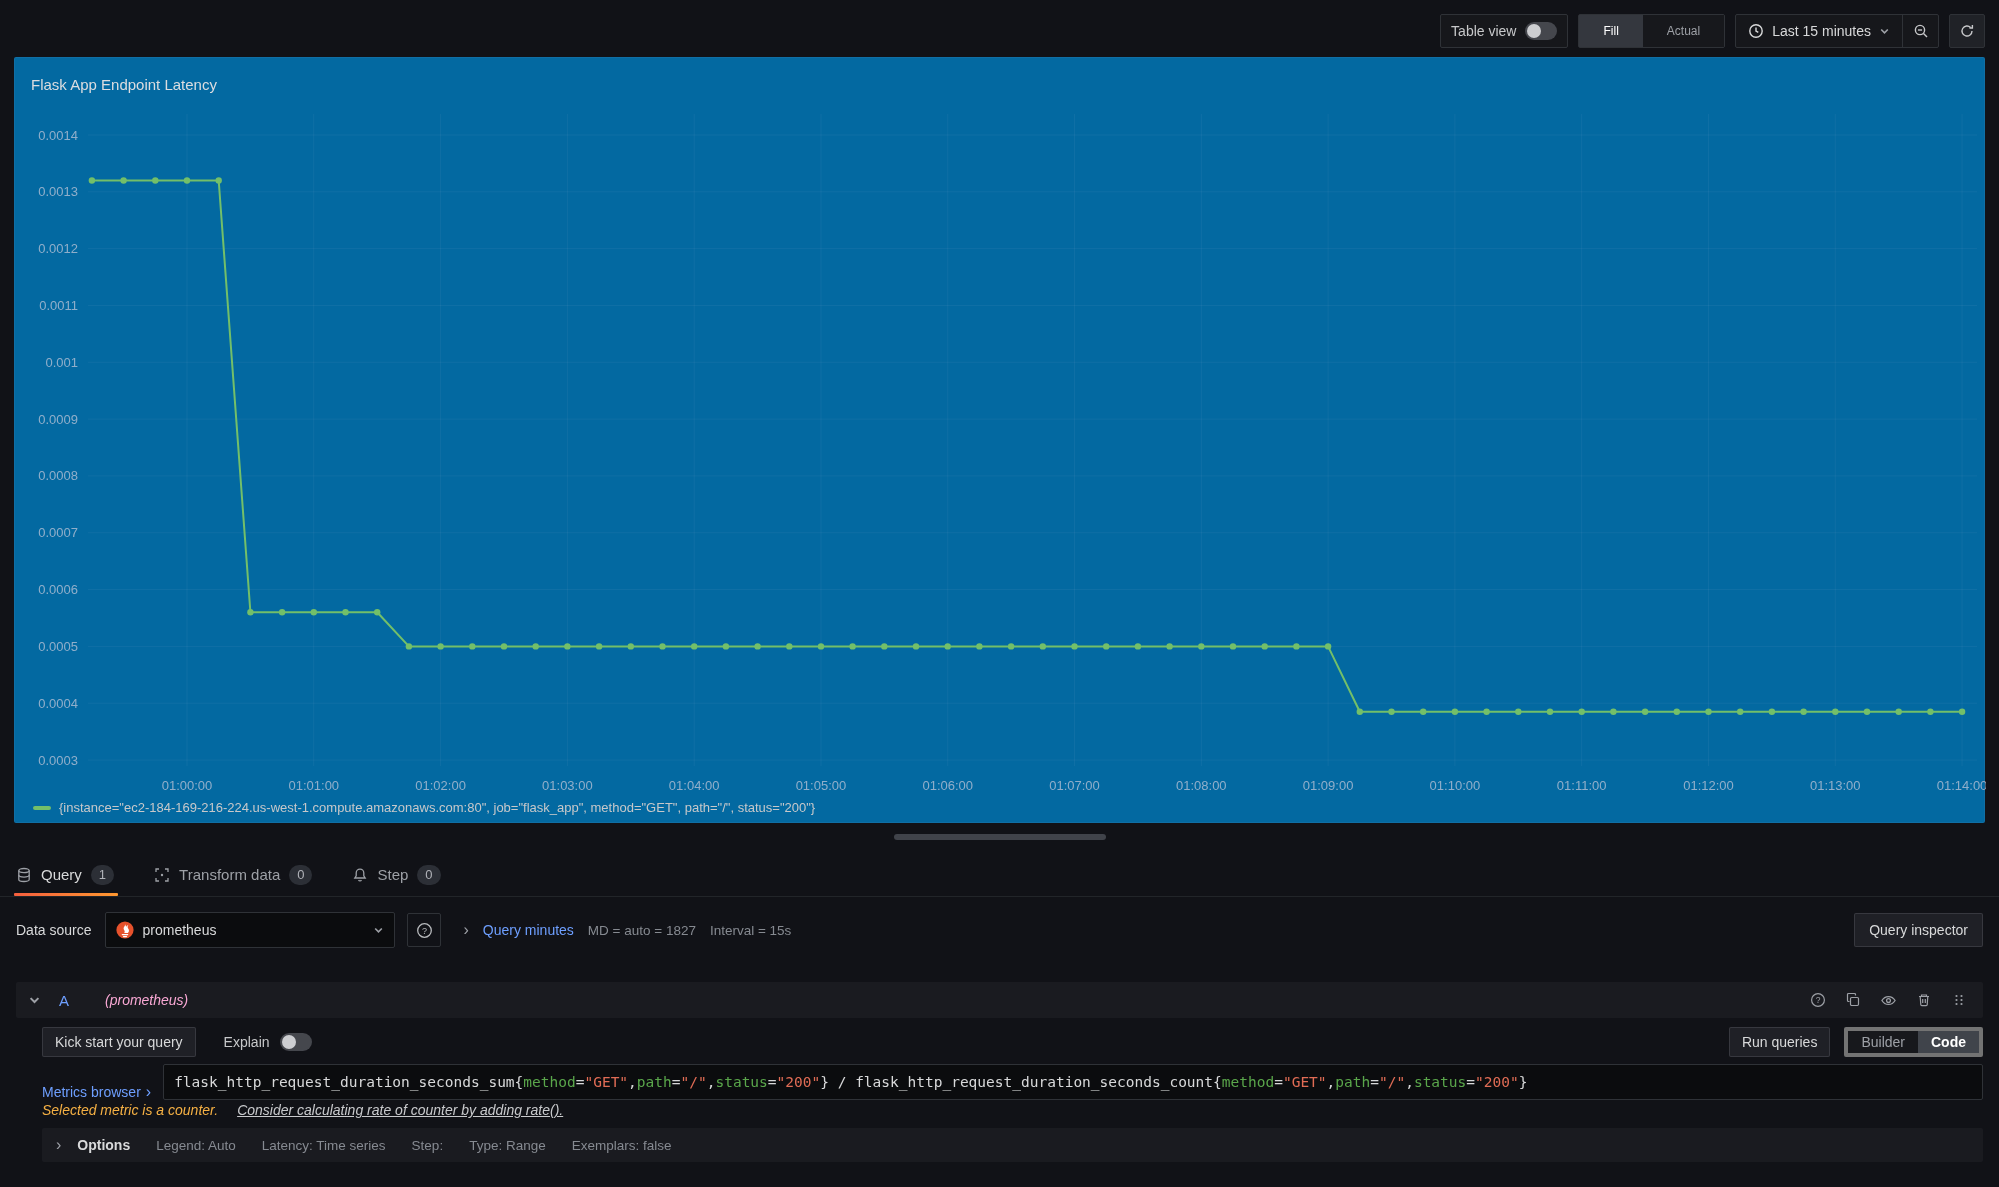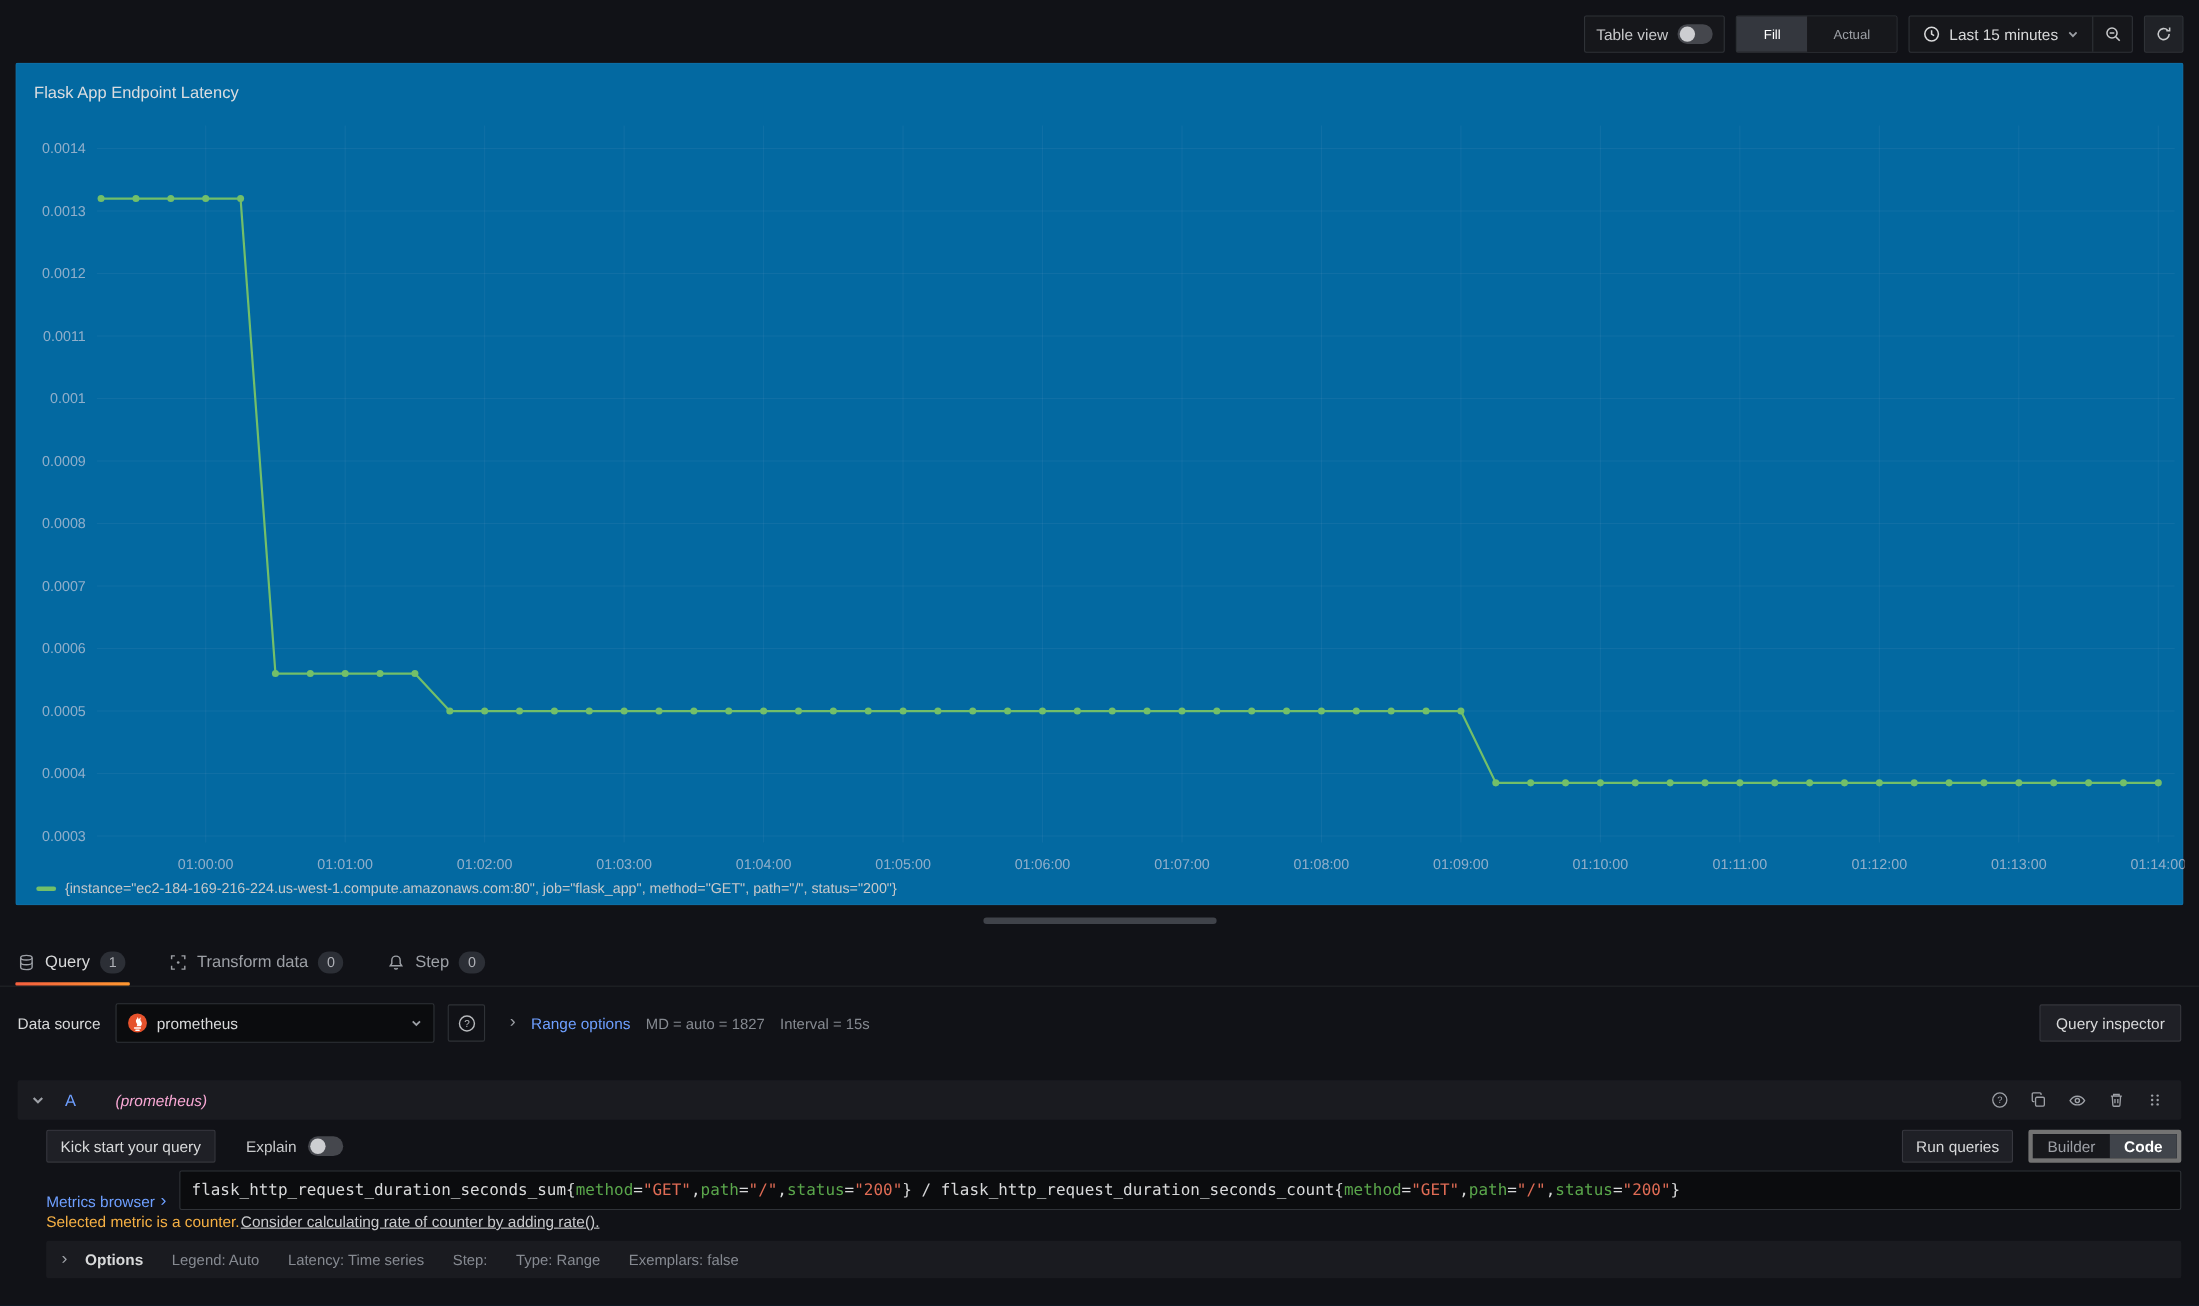--- a/index.html
+++ b/index.html
@@ -74,21 +74,21 @@
   .mode-btn.inactive{background:#17181c;color:#9da0a6;}
   .mode-btn.active{background:#40444b;color:#fff;font-weight:600;}
 
   
   .input-row{position:absolute;top:1064px;left:42px;right:16px;height:36px;display:flex;align-items:flex-end;}
   .mb-label{display:flex;align-items:center;gap:5px;color:#6e9fff;font-size:14px;font-weight:500;margin-right:12px;white-space:nowrap;}
   .mb-label .chev{color:#6e9fff;}
   .query-box{flex:1;height:36px;background:#0b0c0e;border:1px solid #2f3237;border-radius:2px;
     display:flex;align-items:center;padding:0 10px;font-family:"DejaVu Sans Mono","Liberation Mono",monospace;
     font-size:14.5px;white-space:pre;overflow:hidden;}
-  .warning-row{position:absolute;top:1100px;left:42px;height:20px;display:flex;align-items:center;gap:1px;font-size:14px;}
+  .warning-row{position:absolute;top:1100px;left:42px;height:20px;display:flex;align-items:center;gap:19px;font-size:14px;font-style:italic;}
   .warn-text{color:#f5b044;}
   .warn-link{color:#c9cacd;text-decoration:underline;}
   .options-row{position:absolute;top:1128px;left:42px;right:16px;height:34px;background:rgba(204,204,220,0.05);
     border-radius:2px;display:flex;align-items:center;gap:26px;padding:0 14px;font-size:13.5px;color:#868a91;}
   .options-row .opt-title{color:#d8d9da;font-weight:600;font-size:14px;}
   .options-row .chev{margin-right:-10px;}
 
   svg.ic{display:block;}
 </style>
 </head>
@@ -308,21 +308,21 @@
       </svg>
   </div>
   <div class="help-btn">
     <svg class="ic" width="17" height="17" viewBox="0 0 16 16" fill="none" stroke="currentColor" stroke-width="1.2">
         <circle cx="8" cy="8" r="6.4"></circle>
         <text x="8" y="11" text-anchor="middle" font-size="8.5" fill="currentColor" stroke="none" font-family="Liberation Sans,DejaVu Sans,sans-serif">?</text>
       </svg>
   </div>
   <div class="qopt-group">
     <span class="chev">›</span>
-    <span class="link-blue">Range options</span>
+    <span class="link-blue">Query minutes</span>
     <span class="dim">MD = auto = 1827</span>
     <span class="dim">Interval = 15s</span>
   </div>
   <span class="flex-spacer"></span>
   <div class="btn-secondary">Query inspector</div>
 </div>
 
 <div class="rowA">
   <svg class="ic" width="13" height="13" viewBox="0 0 10 10" fill="none" stroke="#9da0a6" stroke-width="1.5">
       <path d="M2 3.2l3 3 3-3"></path>

